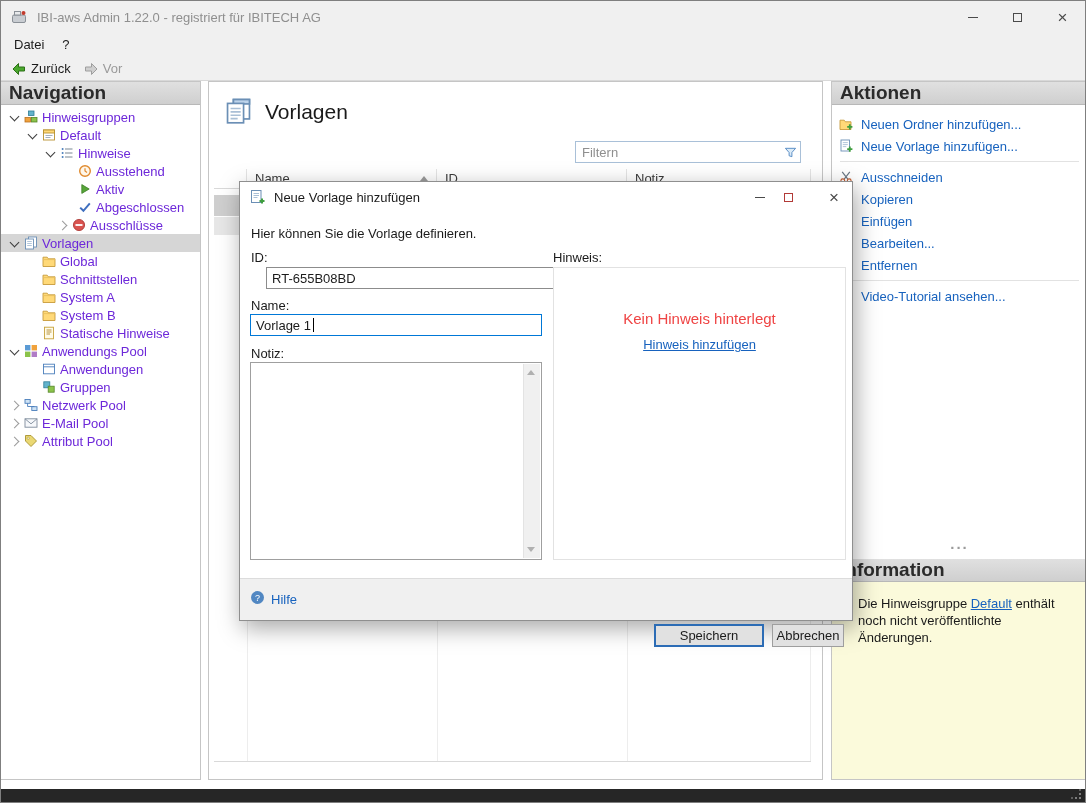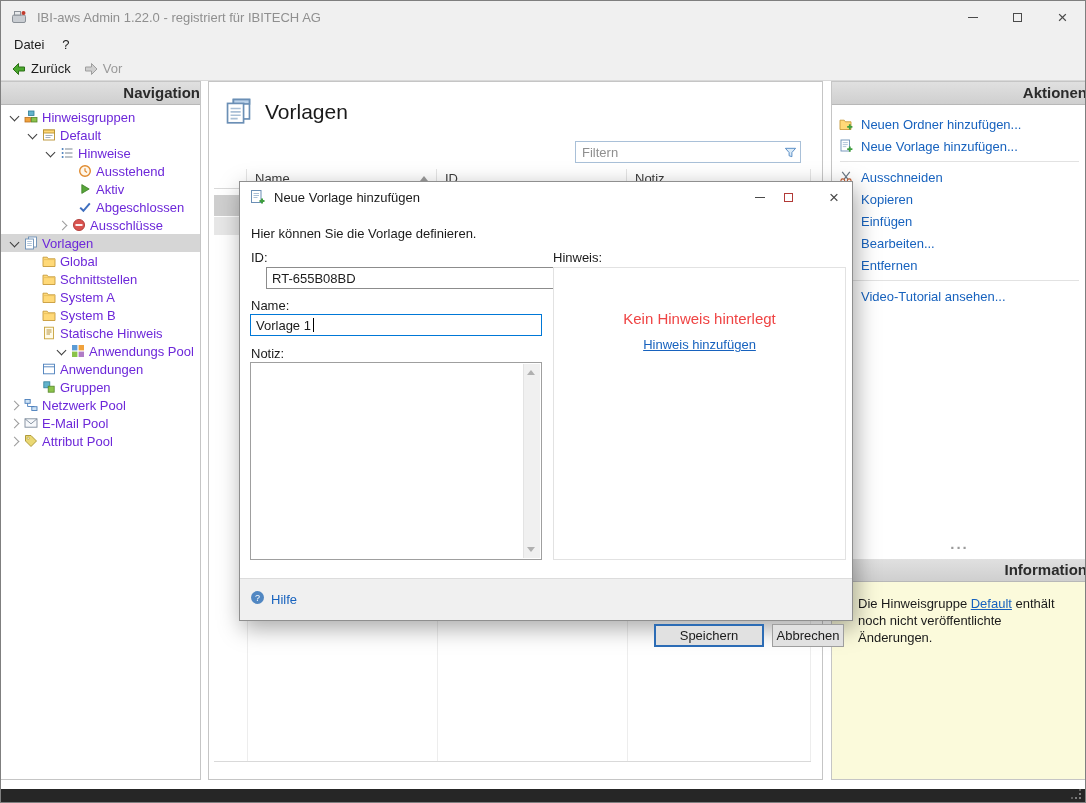--- a/index.html
+++ b/index.html
@@ -26,21 +26,21 @@
   .tool-btn { display:flex; align-items:center; gap:4px; padding:0 6px; height:22px; color:#1b1b1b; }
   .tool-btn.disabled { color:#9a9a9a; }
   .tb-icon { display:flex; align-items:center; }
 
   
   .panel { position:absolute; background:#fff; border:1px solid #c5c5c5; }
   .nav-panel { left:0; top:80px; width:200px; height:699px; border-left:none; }
   .main-panel { left:207px; top:80px; width:615px; height:699px; }
   .actions-panel { left:830px; top:80px; width:256px; height:699px; border-right:none; }
 
-  .panel-header { height:23px; line-height:22px; background:linear-gradient(#e0e0e0,#cfcfcf); border-bottom:1px solid #b8b8b8; font-weight:700; font-size:15px; color:#2b2b2b; padding-left:8px;text-align:right; }
+  .panel-header { height:23px; line-height:22px; background:linear-gradient(#e0e0e0,#cfcfcf); border-bottom:1px solid #b8b8b8; font-weight:700; font-size:19px; color:#2b2b2b; padding-left:8px; }
 
   
   .tree { padding-top:3px; overflow:hidden; }
   .tree-row { display:flex; align-items:center; height:18px; white-space:nowrap; }
   .tree-row.selected { background:#d6d6d6; }
   .chev { width:16px; height:16px; flex:none; position:relative; }
   .chev.down::before { content:""; position:absolute; left:4px; top:4px; width:6px; height:6px; border-right:1.6px solid #3c3c3c; border-bottom:1.6px solid #3c3c3c; transform:rotate(45deg); }
   .chev.right::before { content:""; position:absolute; left:4px; top:5px; width:6px; height:6px; border-right:1.6px solid #9b9b9b; border-bottom:1.6px solid #9b9b9b; transform:rotate(-45deg); }
   .tree-icon { width:16px; height:14px; flex:none; display:flex; align-items:center; justify-content:center; }
   .tree-label { padding:0 4px 0 3px; color:#6d28d9; }
@@ -303,23 +303,23 @@
           <span class="tree-label">System B</span>
         </div>
         <div class="tree-row" style="padding-left: 24px;">
           <span class="chev none"></span>
           <span class="tree-icon">
             <svg width="14" height="14" viewBox="0 0 14 14">
               <rect x="2.5" y="1.2" width="9" height="11.6" fill="#fffbe8" stroke="#c7a23b" stroke-width="0.9"></rect>
               <path d="M4.5 4h5M4.5 6h5M4.5 8h3.5" stroke="#b0892f" stroke-width="0.9"></path>
             </svg>
           </span>
-          <span class="tree-label">Statische Hinweis</span>
-        </div>
-        <div class="tree-row" style="padding-left: 6px; margin-left: 47px;">
+          <span class="tree-label">Statische Hinweise</span>
+        </div>
+        <div class="tree-row" style="padding-left: 6px;">
           <span class="chev down"></span>
           <span class="tree-icon">
             <svg width="14" height="14" viewBox="0 0 14 14">
               <rect x="1" y="1" width="5.4" height="5.4" fill="#5b9bd5"></rect>
               <rect x="7.6" y="1" width="5.4" height="5.4" fill="#f0a23c"></rect>
               <rect x="1" y="7.6" width="5.4" height="5.4" fill="#8bc34a"></rect>
               <rect x="7.6" y="7.6" width="5.4" height="5.4" fill="#b07cc6"></rect>
             </svg>
           </span>
           <span class="tree-label">Anwendungs Pool</span>

